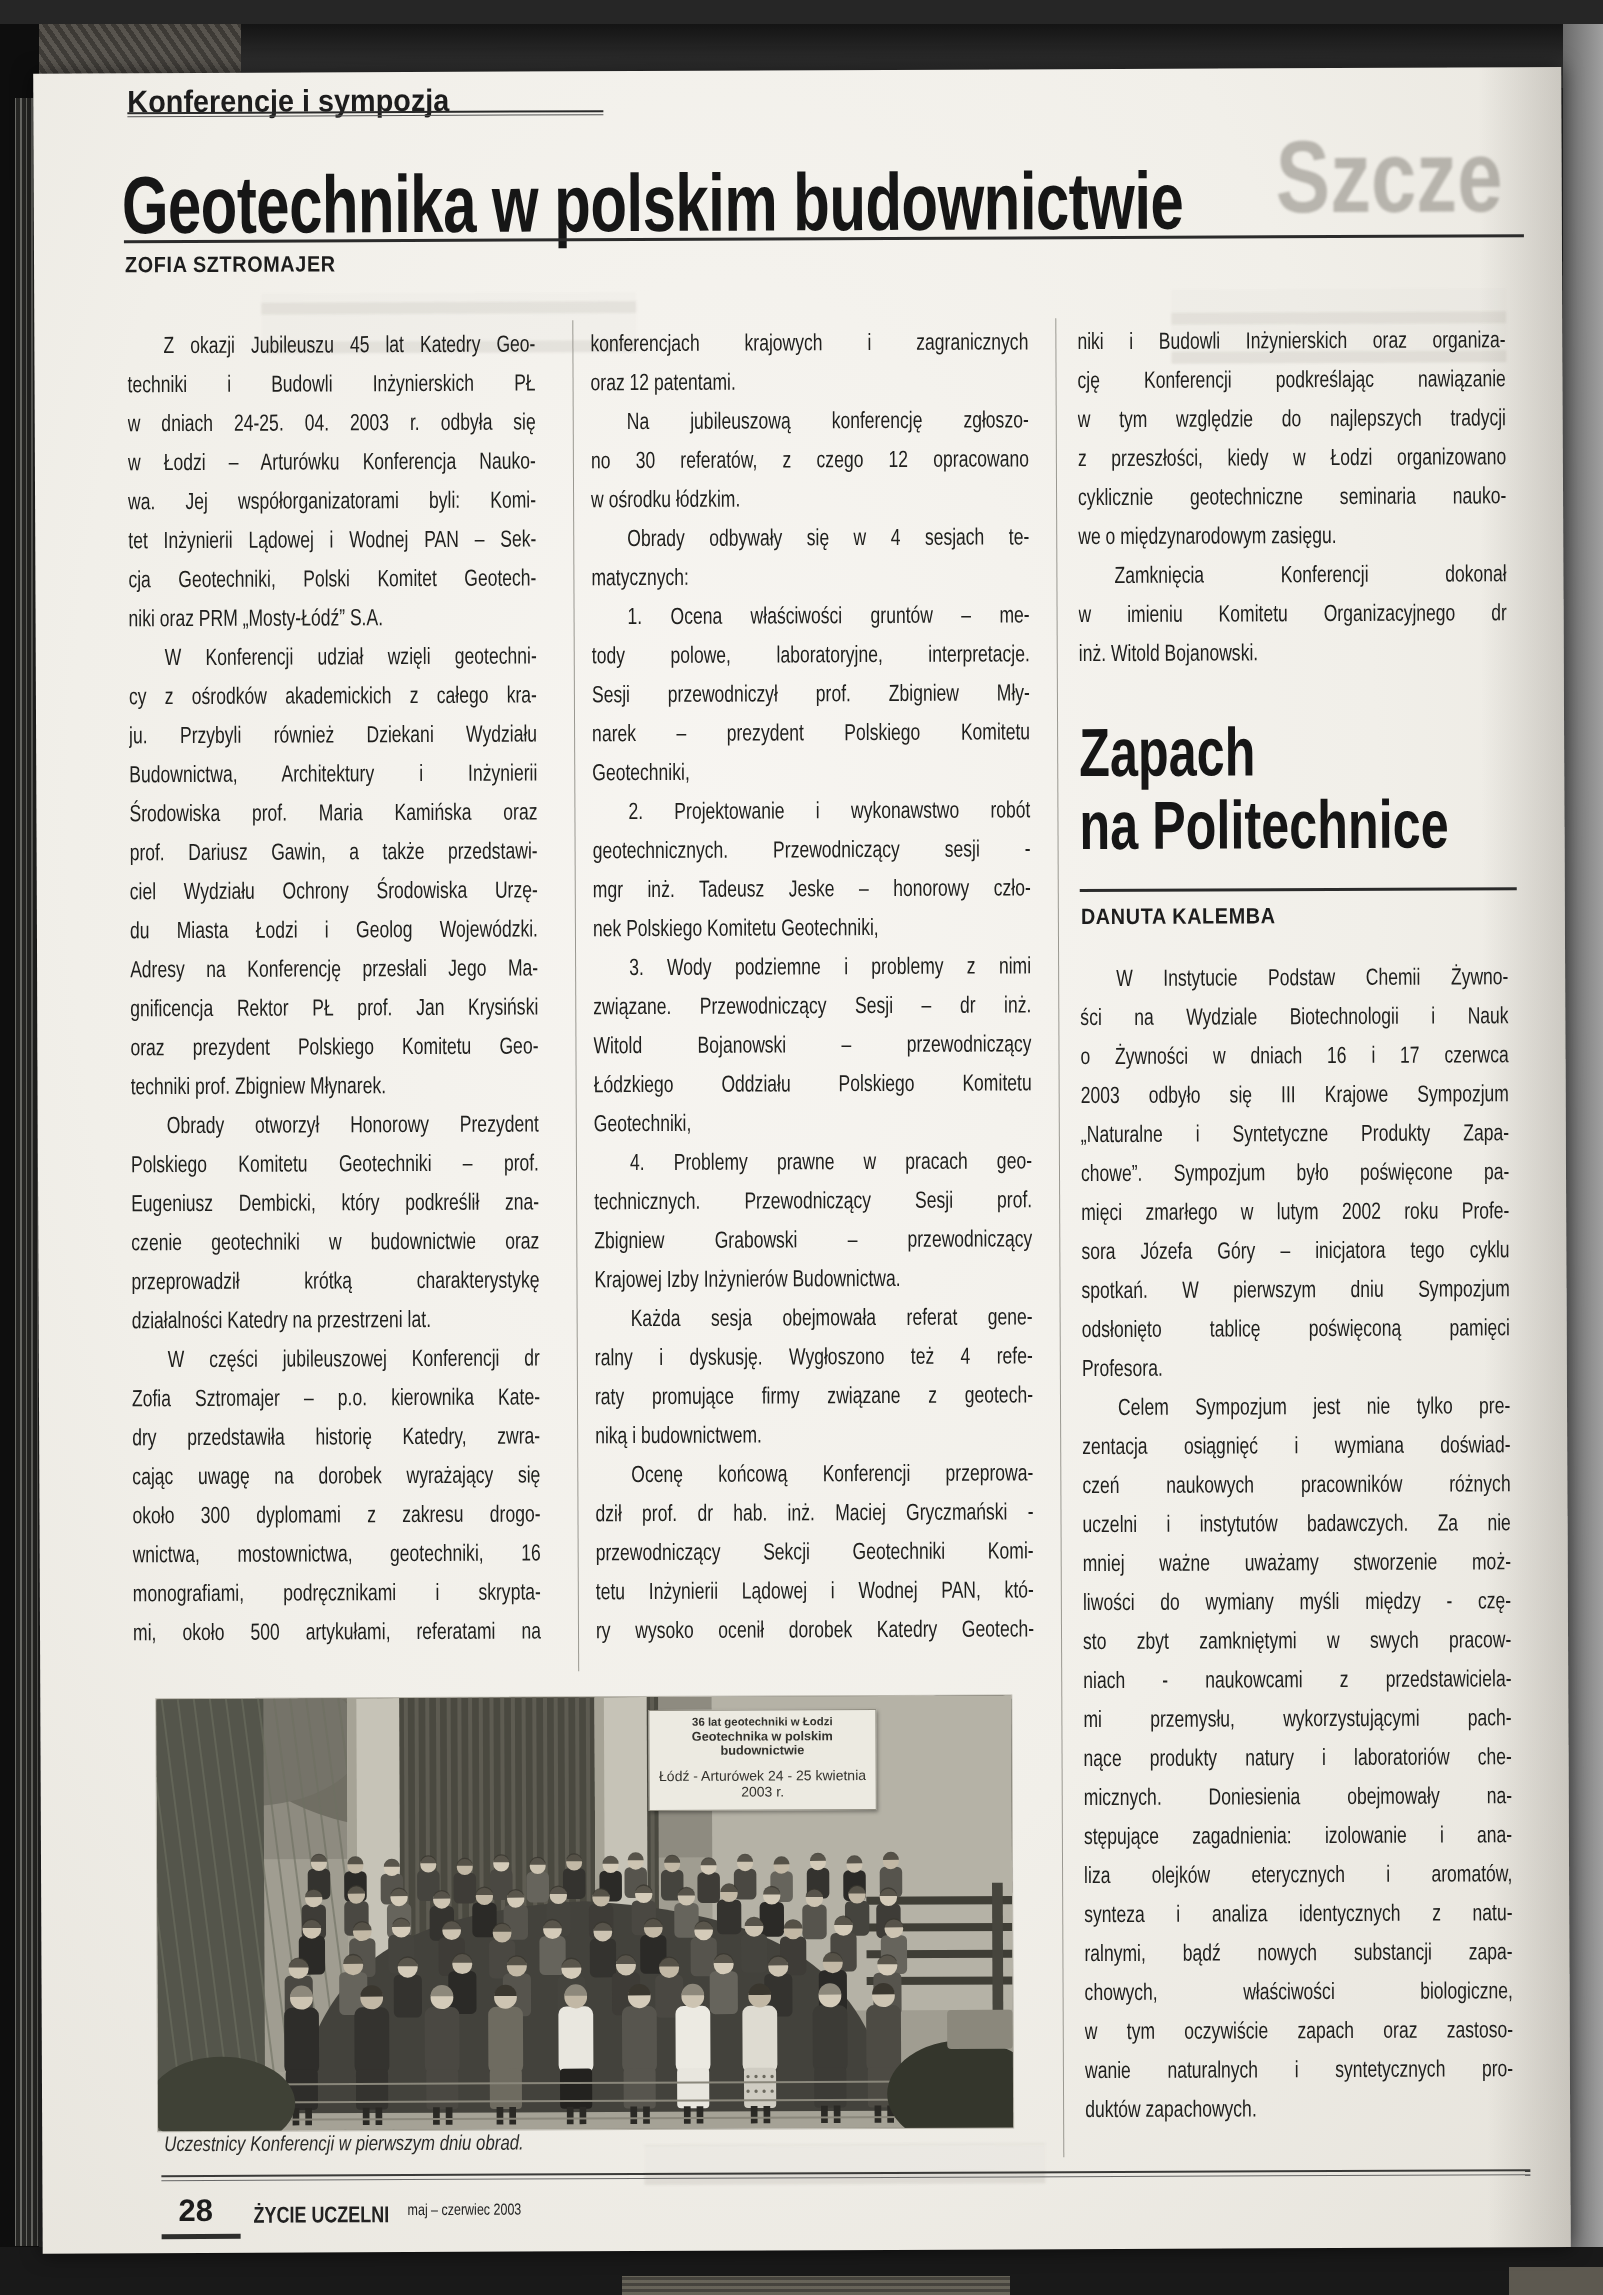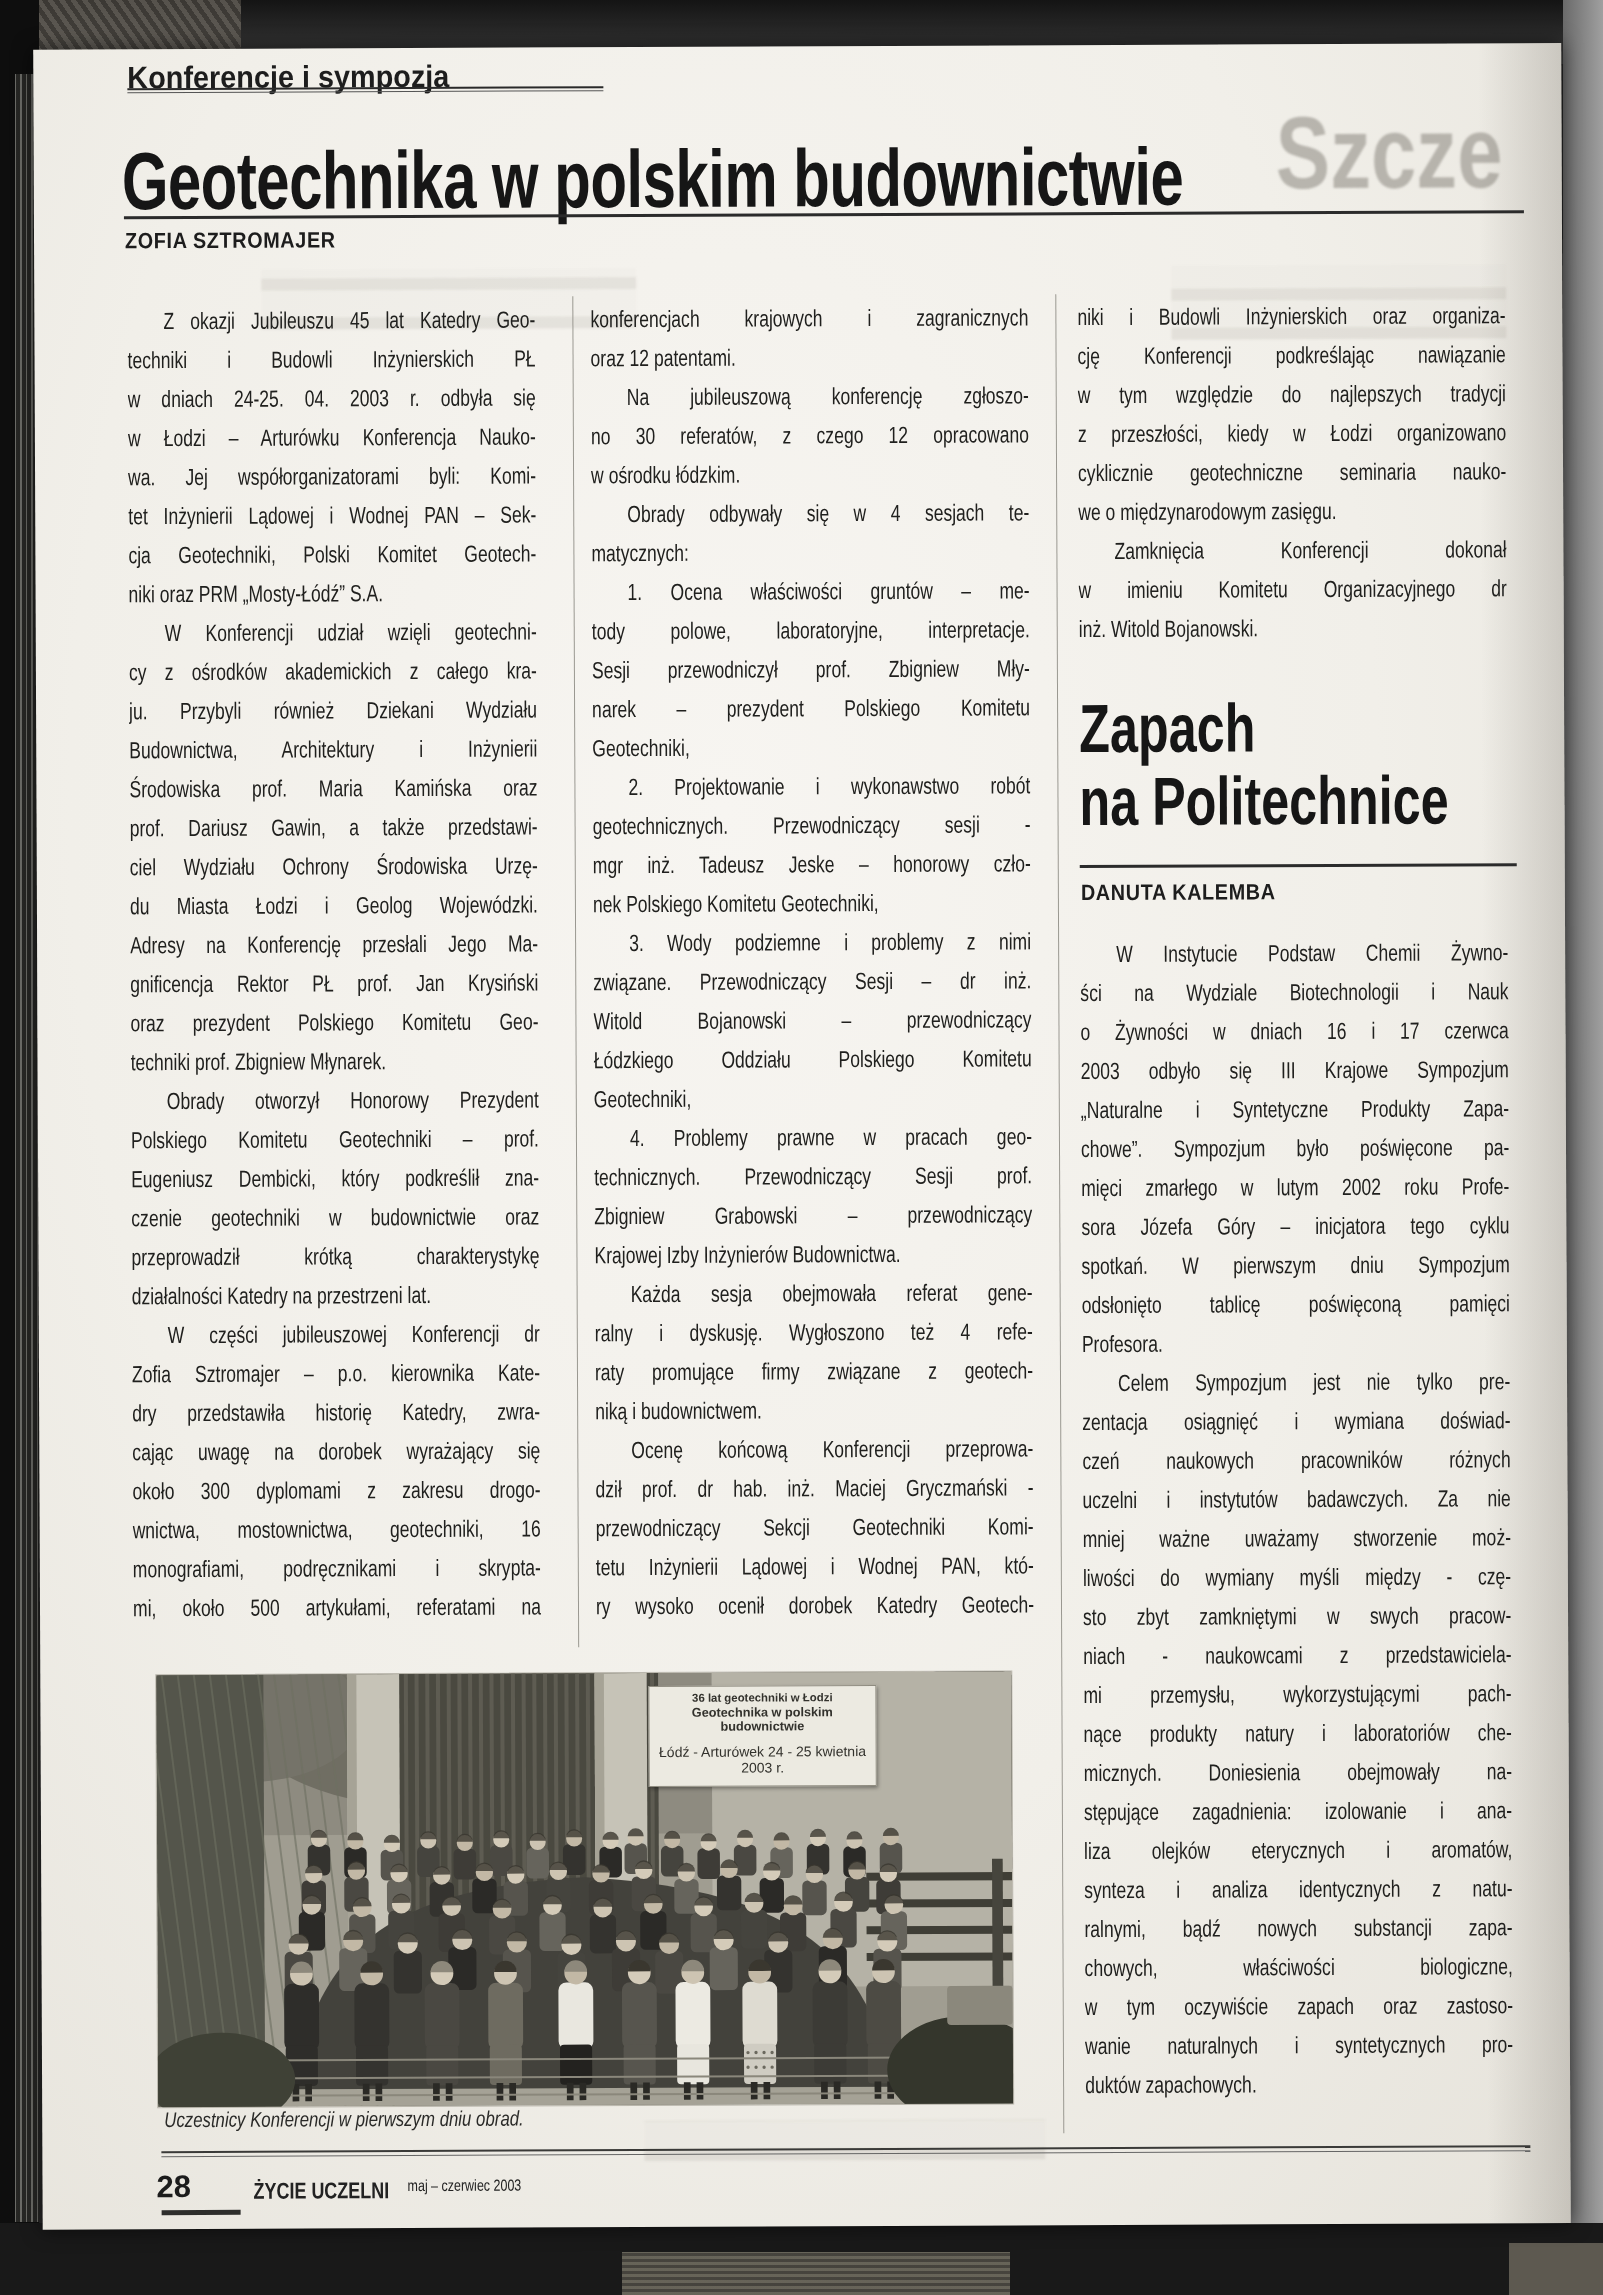--- a/index.html
+++ b/index.html
@@ -1,19 +1,19 @@
 <!DOCTYPE html>
 <html style="font-size:10.7px"><head>
 <meta charset="utf-8">
 <style>
   html,body{margin:0;padding:0;width:1603px;height:2295px;overflow:hidden;
     background:#262626;font-family:"Liberation Sans",sans-serif;}
   .abs{position:absolute;}
   
-  #scan{position:absolute;inset:0;}
+  #scan{position:absolute;inset:0;margin-top:24px;}
   .bg-top{left:0;top:0;width:1603px;height:64px;
     background:linear-gradient(#141414,#3d3d3d);}
   .carpet{left:0;top:0;width:241px;height:80px;opacity:.75;
     background:repeating-linear-gradient(55deg,#6c675f 0 4.7px,#48443e 4.7px 9.4px);}
   .bg-left{left:0;top:0;width:39px;height:2295px;background:#0e0e0e;}
   .page-stack{left:14.7px;top:74px;width:24px;height:2148px;opacity:.75;
     background:repeating-linear-gradient(90deg,#8a8a84 0 1.3px,#2f2f2c 1.3px 5.4px);}
   .bg-bottom{left:0;top:2223px;width:1603px;height:73px;background:#191919;}
   .weave{left:622px;top:2252px;width:388px;height:43px;opacity:.8;
     background:repeating-linear-gradient(0deg,#7a7668 0 2.7px,#514e46 2.7px 6px);}
@@ -53,21 +53,21 @@
   #photo svg{position:absolute;inset:0;}
   .banner{position:absolute;left:57.5%;top:3%;width:26.5%;height:23%;
     background:#eceae1;border:0.7px solid #8f8c80;text-align:center;color:#33322d;
     box-shadow:1.3px 2px 4px rgba(0,0,0,.35);}
   .banner .b1{font-size:11.4px;font-weight:bold;margin-top:5.4px;}
   .banner .b2{font-size:12.7px;font-weight:bold;margin-top:1.3px;}
   .banner .b3{font-size:14px;margin-top:10.7px;}
   .caption{left:122px;top:2059px;font-size:21px;font-style:italic;color:#2a2a28;}
   
   .frule{left:119px;width:1369px;height:2px;background:#3a3a38;}
-  .pnum{left:114px;top:2120px;font-size:31px;font-weight:bold;color:#1c1c1c;}
+  .pnum{left:136px;top:2120px;font-size:31px;font-weight:bold;color:#1c1c1c;}
   .prule{left:119px;top:2161px;width:79px;height:4.7px;background:#2e2e2c;}
   .mag{left:211px;top:2129px;font-size:23px;font-weight:bold;color:#222;}
   .issue{left:365px;top:2129px;font-size:16px;color:#222;}
   
   .ghost{left:1242px;top:51px;font-size:102px;font-weight:bold;
     color:rgba(128,124,116,.5);filter:blur(1.3px);}
   .smudge{background:repeating-linear-gradient(0deg,rgba(118,112,102,.12) 0 12px,
     rgba(118,112,102,.02) 12px 39px);filter:blur(1.3px);}
 </style>
 </head>

